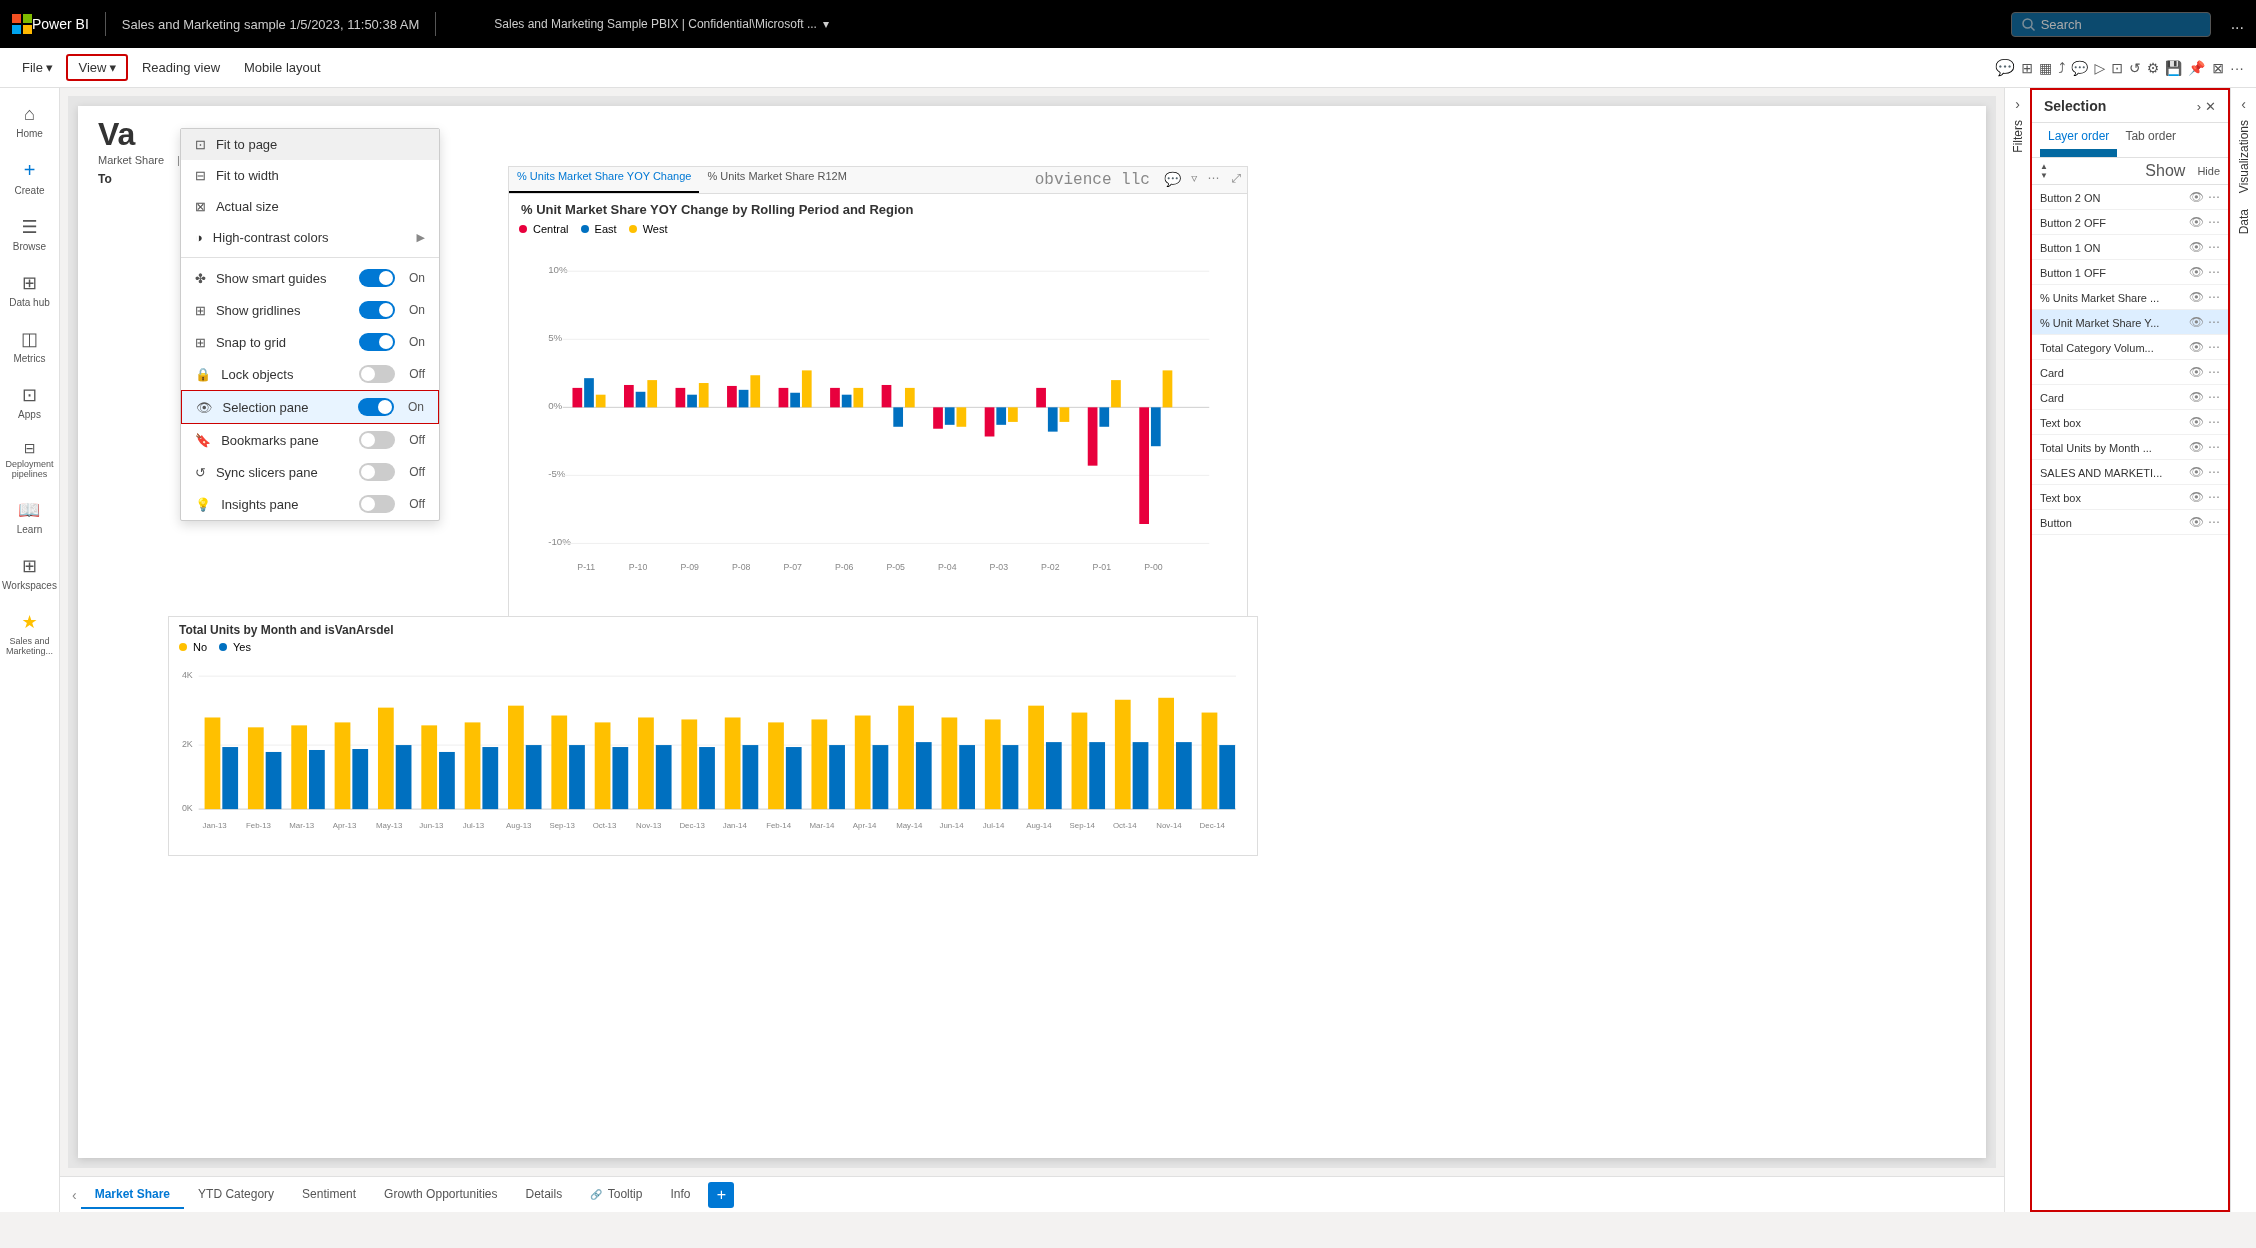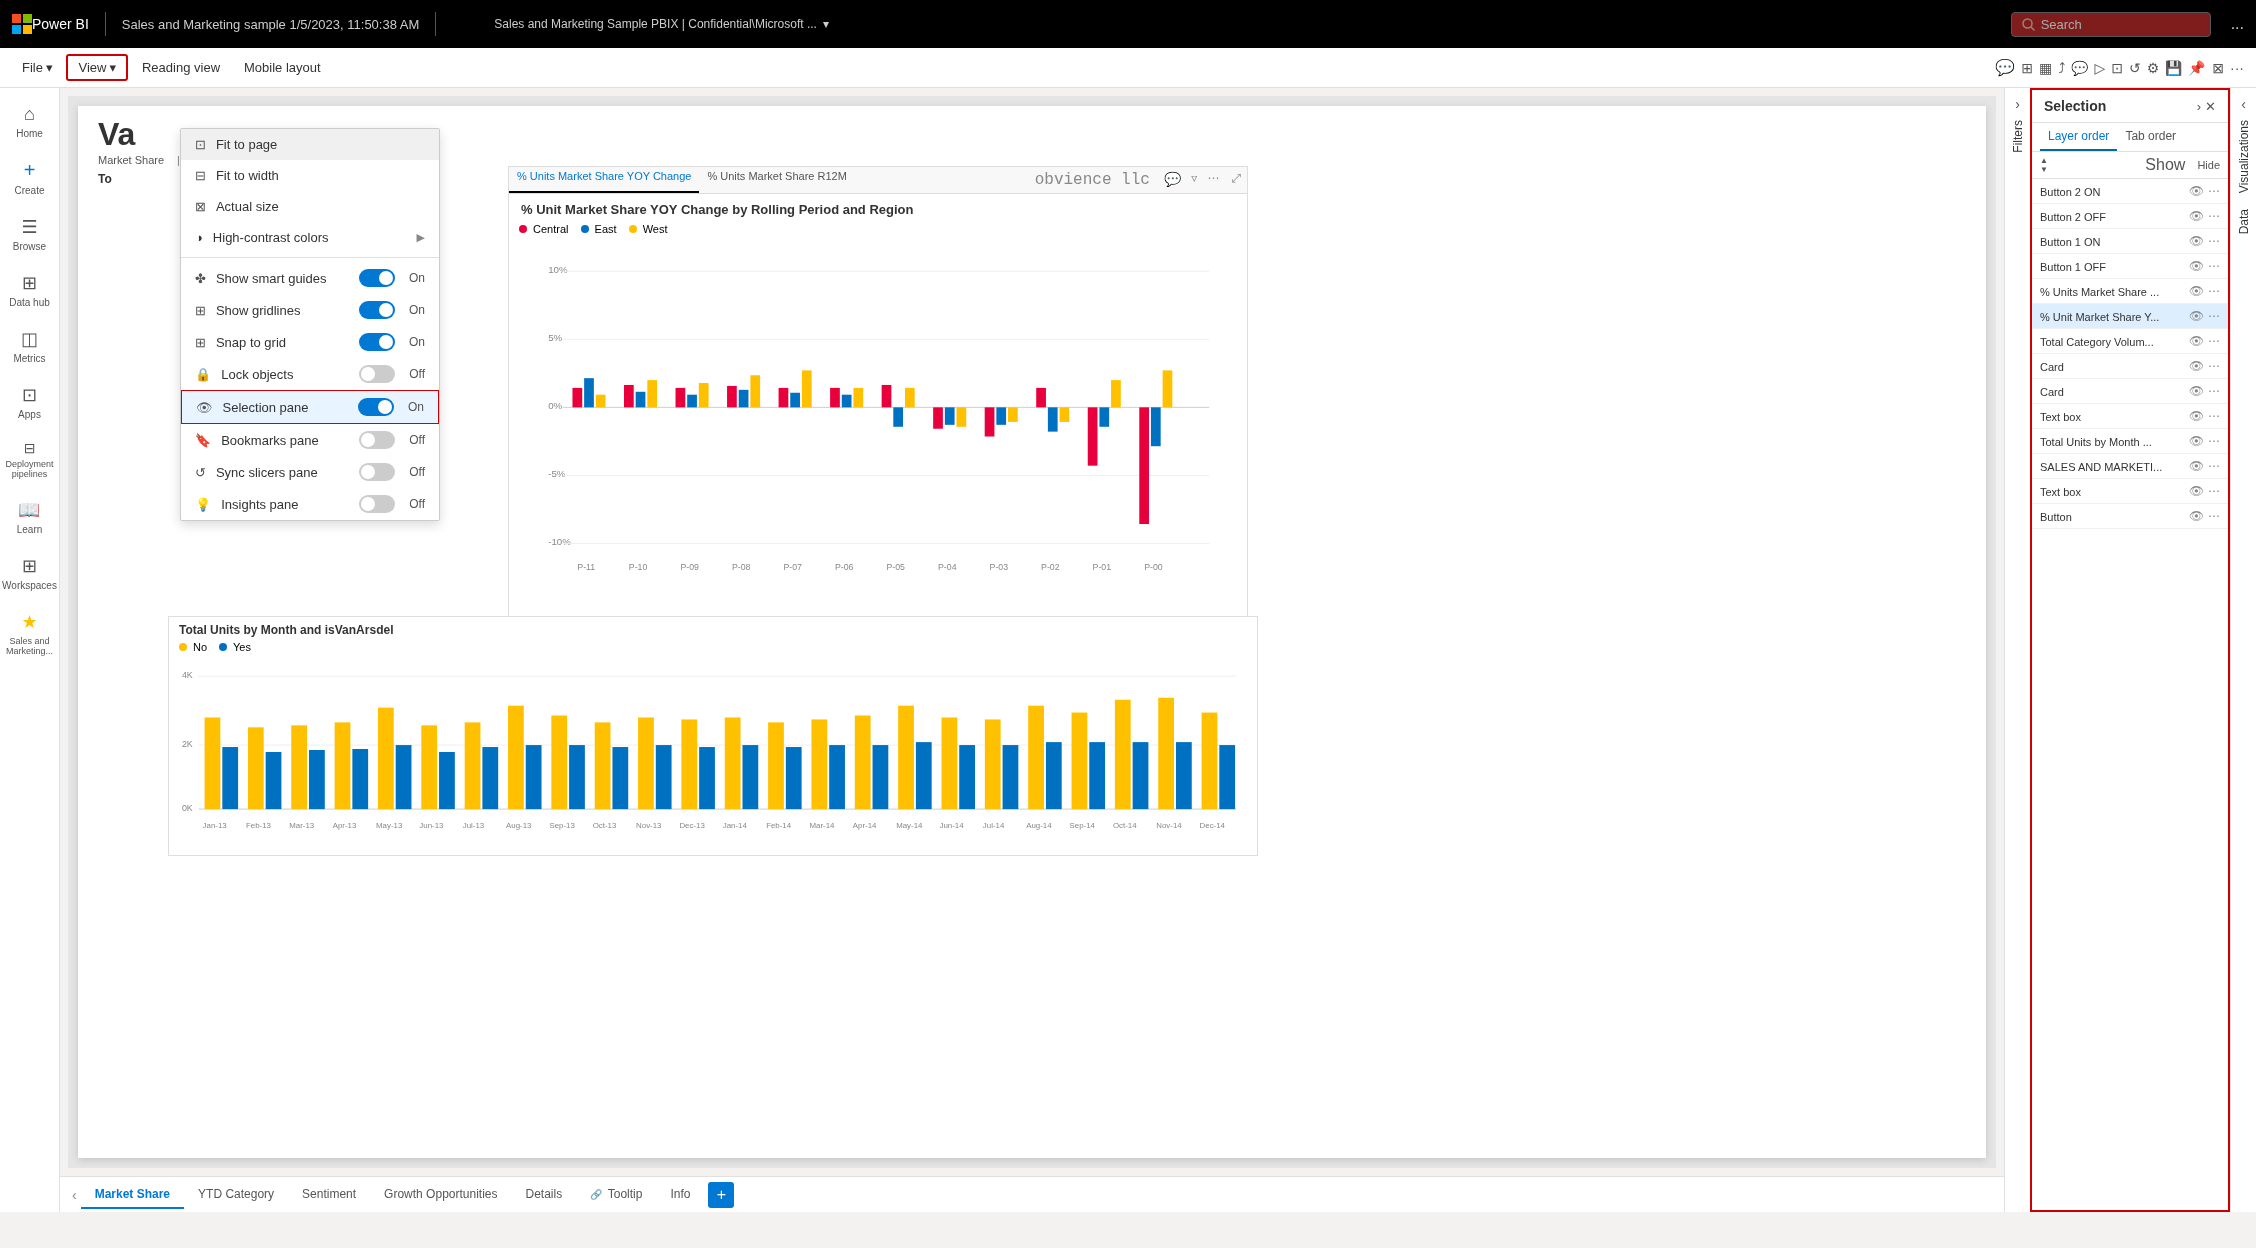--- a/index.html
+++ b/index.html
@@ -8,21 +8,21 @@
     
     .top-bar {
       display: flex; align-items: center; background: #000; color: #fff;
       height: 48px; padding: 0 12px; gap: 12px; position: relative; z-index: 100;
     }
     .top-bar-logo { display: flex; align-items: center; }
     .top-bar-divider { width: 1px; height: 24px; background: #555; margin: 0 4px; }
     .top-bar-doc { display: flex; align-items: center; gap: 6px; font-size: 13px; color: #ccc; }
     .top-bar-search {
       display: flex; align-items: center; gap: 6px;
-      background: #7f1d1d; border: 1px solid #555; border-radius: 4px;
+      background: #0c4a6e; border: 1px solid #555; border-radius: 4px;
       padding: 4px 10px; width: 200px; color: #ccc; font-size: 13px;
     }
     .top-bar-search svg { opacity: 0.7; }
 
     
     .ribbon {
       display: flex; align-items: center; background: #fff;
       height: 40px; padding: 0 12px; gap: 4px;
       border-bottom: 1px solid #e0e0e0; position: relative; z-index: 90;
     }
@@ -103,21 +103,21 @@
     }
     .right-panel-title { font-size: 14px; font-weight: 600; color: #333; }
     .right-panel-controls { display: flex; gap: 4px; color: #555; cursor: pointer; }
     .right-panel-tabs {
       display: flex; border-bottom: 1px solid #e0e0e0; padding: 0 8px;
     }
     .right-panel-tab {
       padding: 6px 8px; font-size: 12px; cursor: pointer;
       border-bottom: 2px solid transparent; color: #555;
     }
-    .right-panel-tab.active { border-bottom: 2px solid #0369a1; color: #0078d4; }
+    .right-panel-tab.active { border-bottom: 8px solid #0369a1; color: #0078d4; }
     .right-panel-show-hide {
       display: flex; align-items: center; justify-content: flex-end;
       gap: 12px; padding: 4px 8px; font-size: 11px; color: #555;
       border-bottom: 1px solid #e0e0e0;
     }
     .sort-arrows { display: flex; flex-direction: column; gap: 0; }
     .sort-arrow { font-size: 8px; color: #555; cursor: pointer; }
     .selection-list { flex: 1; overflow-y: auto; }
     .selection-item {
       display: flex; align-items: flex-end; justify-content: space-between;

